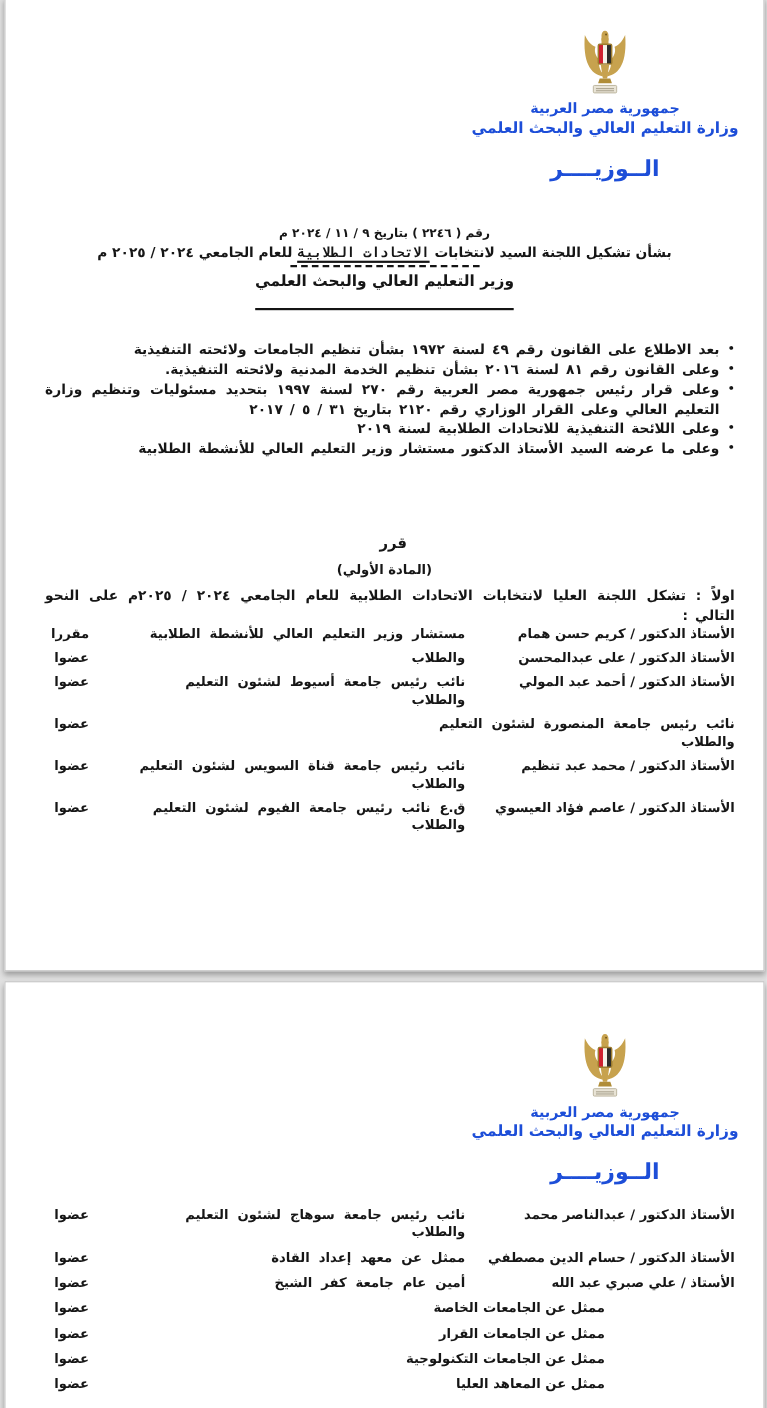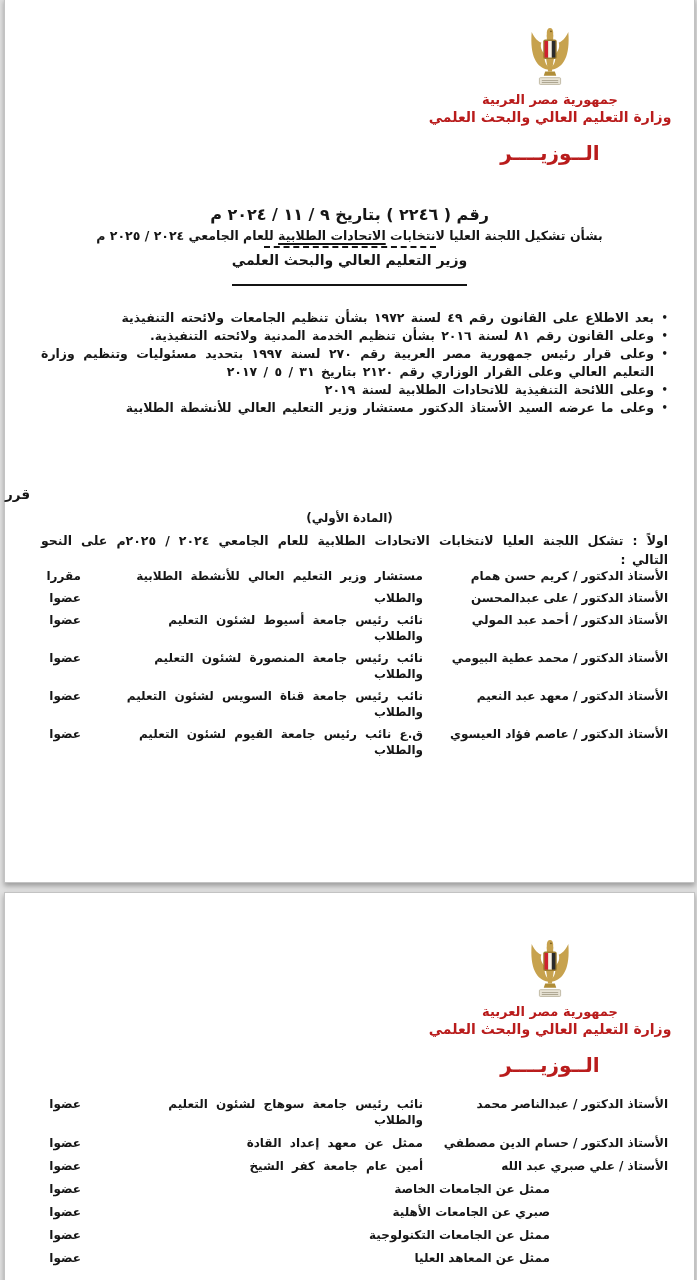--- a/index.html
+++ b/index.html
@@ -5,45 +5,45 @@
   html,body{margin:0;padding:0;width:697px;height:1280px;overflow:hidden;
     background:#e0e0e0;font-family:"DejaVu Sans",sans-serif;}
   .page{position:absolute;left:4px;width:689px;background:#fff;
     border:1px solid #c3c3c3;box-shadow:0 3px 5px rgba(0,0,0,.30);
     direction:rtl;color:#161616;font-weight:700;}
   .page--1{top:-2px;height:883px;}
   .page--2{top:892px;height:392px;overflow:hidden;}
 
   
   .doc-header{position:absolute;right:16px;width:256px;text-align:center;
-    color:#b91c1c;}
+    color:#1d4ed8;}
   .page--1 .doc-header{top:26px;}
   .page--2 .doc-header{top:44px;}
   .emblem{display:block;margin:0 auto;}
   .h-republic{font-size:13px;margin-top:5px;letter-spacing:.5px;}
   .h-ministry{font-size:14px;margin-top:2px;}
   .h-minister{font-size:20px;margin-top:16px;letter-spacing:1px;}
 
   
   .decree{position:absolute;top:206px;left:0;right:0;text-align:center;}
-  .d-number{font-size:16px;text-align:center;}
+  .d-number{font-size:11px;text-align:center;}
   .d-subject{font-size:12.5px;margin-top:4px;}
-  .d-subject .ul{text-decoration:underline;text-decoration-thickness:2px;text-underline-offset:3px;}
+  .d-subject .ul{text-decoration:underline;text-decoration-thickness:2px;text-underline-offset:3px;font-family:Liberation Mono, monospace;}
   .d-dashes{width:172px;margin:3px auto 2px;border-top:2.5px dashed #141414;}
   .d-title{display:inline-block;font-size:14px;margin-top:0;
     border-bottom:2.5px solid #141414;padding-bottom:16px;}
 
   
   .preamble{position:absolute;top:310px;right:26px;left:36px;
     font-size:12.5px;line-height:18px;}
   .p-item{display:flex;text-align:justify;word-spacing:2px;}
   .p-bullet{flex:none;width:14px;font-size:10px;}
   .p-text{flex:1;}
 
-  .decision-word{position:absolute;top:487px;left:0;right:0;text-align:left;font-size:13.5px;}
+  .decision-word{position:absolute;top:487px;left:0;right:0;text-align:center;font-size:13.5px;padding-left:16px;}
   .article-title{position:absolute;top:512px;left:0;right:0;text-align:center;font-size:12px;}
   .first-clause{position:absolute;top:532px;right:26px;left:36px;
     font-size:12.5px;line-height:19px;text-align:justify;word-spacing:2px;}
 
   
   .members{position:absolute;right:26px;left:32px;font-size:12px;}
   .page--1 .members{top:569px;}
   .page--2 .members{top:203px;}
   .m-row{display:flex;line-height:16px;margin-bottom:6px;}
   .page--2 .m-row{margin-bottom:7px;}
@@ -74,21 +74,21 @@
       <rect x="17" y="54.5" width="22" height="7" rx="1" fill="#e9e4d6" stroke="#b4ac94" stroke-width="0.8"></rect>
       <path d="M19.5 57.5 h17 M19.5 59.5 h17" stroke="#8d866e" stroke-width="0.7"></path>
     </svg>
     <div class="h-republic">جمهورية مصر العربية</div>
     <div class="h-ministry">وزارة التعليم العالي والبحث العلمي</div>
     <div class="h-minister">الــوزيــــر</div>
   </div>
 
   <div class="decree">
     <div class="d-number">رقم ( ٢٢٤٦ ) بتاريخ ٩ / ١١ / ٢٠٢٤ م</div>
-    <div class="d-subject"><span>بشأن تشكيل اللجنة العليا لانتخابات </span><span class="ul">الاتحادات الطلابية</span><span> للعام الجامعي ٢٠٢٤ / ٢٠٢٥ م</span></div>
+    <div class="d-subject"><span>بشأن تشكيل اللجنة السيد لانتخابات </span><span class="ul">الاتحادات الطلابية</span><span> للعام الجامعي ٢٠٢٤ / ٢٠٢٥ م</span></div>
     <div class="d-dashes"></div>
     <div><span class="d-title">وزير التعليم العالي والبحث العلمي</span></div>
   </div>
 
   <div class="preamble">
     <div class="p-item">
       <span class="p-bullet">•</span>
       <span class="p-text">بعد الاطلاع على القانون رقم ٤٩ لسنة ١٩٧٢ بشأن تنظيم الجامعات ولائحته التنفيذية</span>
     </div>
     <div class="p-item">
@@ -131,29 +131,28 @@
     </div>
     <div class="m-row">
       <div class="m-name">الأستاذ الدكتور / أحمد عبد المولي</div>
       <div class="m-pos">
         <div>نائب رئيس جامعة أسيوط لشئون التعليم</div>
         <div class="m-pos-l2">والطلاب</div>
       </div>
       <div class="m-role">عضوا</div>
     </div>
     <div class="m-row">
-      <div class="m-name">الأستاذ الدكتور / محمد عطية البيومي</div>
       <div class="m-pos">
         <div>نائب رئيس جامعة المنصورة لشئون التعليم</div>
         <div class="m-pos-l2">والطلاب</div>
       </div>
       <div class="m-role">عضوا</div>
     </div>
     <div class="m-row">
-      <div class="m-name">الأستاذ الدكتور / معهد عبد النعيم</div>
+      <div class="m-name">الأستاذ الدكتور / محمد عبد تنظيم</div>
       <div class="m-pos">
         <div>نائب رئيس جامعة قناة السويس لشئون التعليم</div>
         <div class="m-pos-l2">والطلاب</div>
       </div>
       <div class="m-role">عضوا</div>
     </div>
     <div class="m-row">
       <div class="m-name">الأستاذ الدكتور / عاصم فؤاد العيسوي</div>
       <div class="m-pos">
         <div>ق.ع نائب رئيس جامعة الفيوم لشئون التعليم</div>
@@ -210,21 +209,21 @@
         <div>أمين عام جامعة كفر الشيخ</div>
 
       </div>
       <div class="m-role">عضوا</div>
     </div>
     <div class="m-row m-row--noname">
       <div class="m-pos">ممثل عن الجامعات الخاصة</div>
       <div class="m-role">عضوا</div>
     </div>
     <div class="m-row m-row--noname">
-      <div class="m-pos">صبري عن الجامعات الأهلية</div>
+      <div class="m-pos">ممثل عن الجامعات القرار</div>
       <div class="m-role">عضوا</div>
     </div>
     <div class="m-row m-row--noname">
       <div class="m-pos">ممثل عن الجامعات التكنولوجية</div>
       <div class="m-role">عضوا</div>
     </div>
     <div class="m-row m-row--noname">
       <div class="m-pos">ممثل عن المعاهد العليا</div>
       <div class="m-role">عضوا</div>
     </div>

